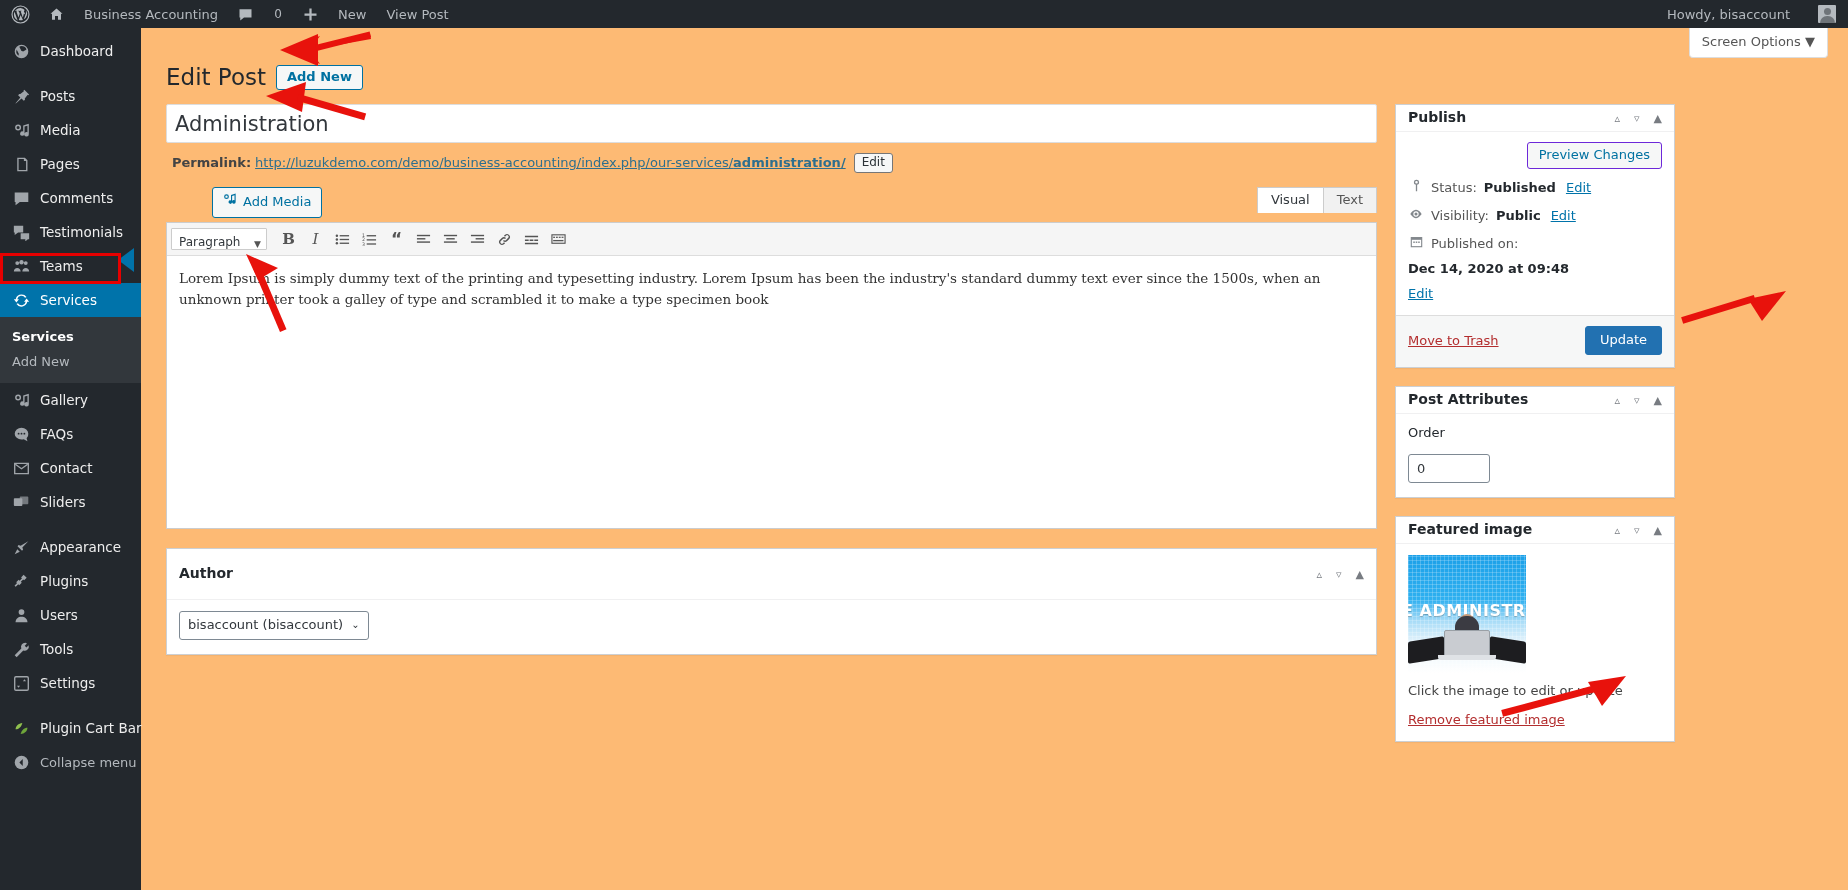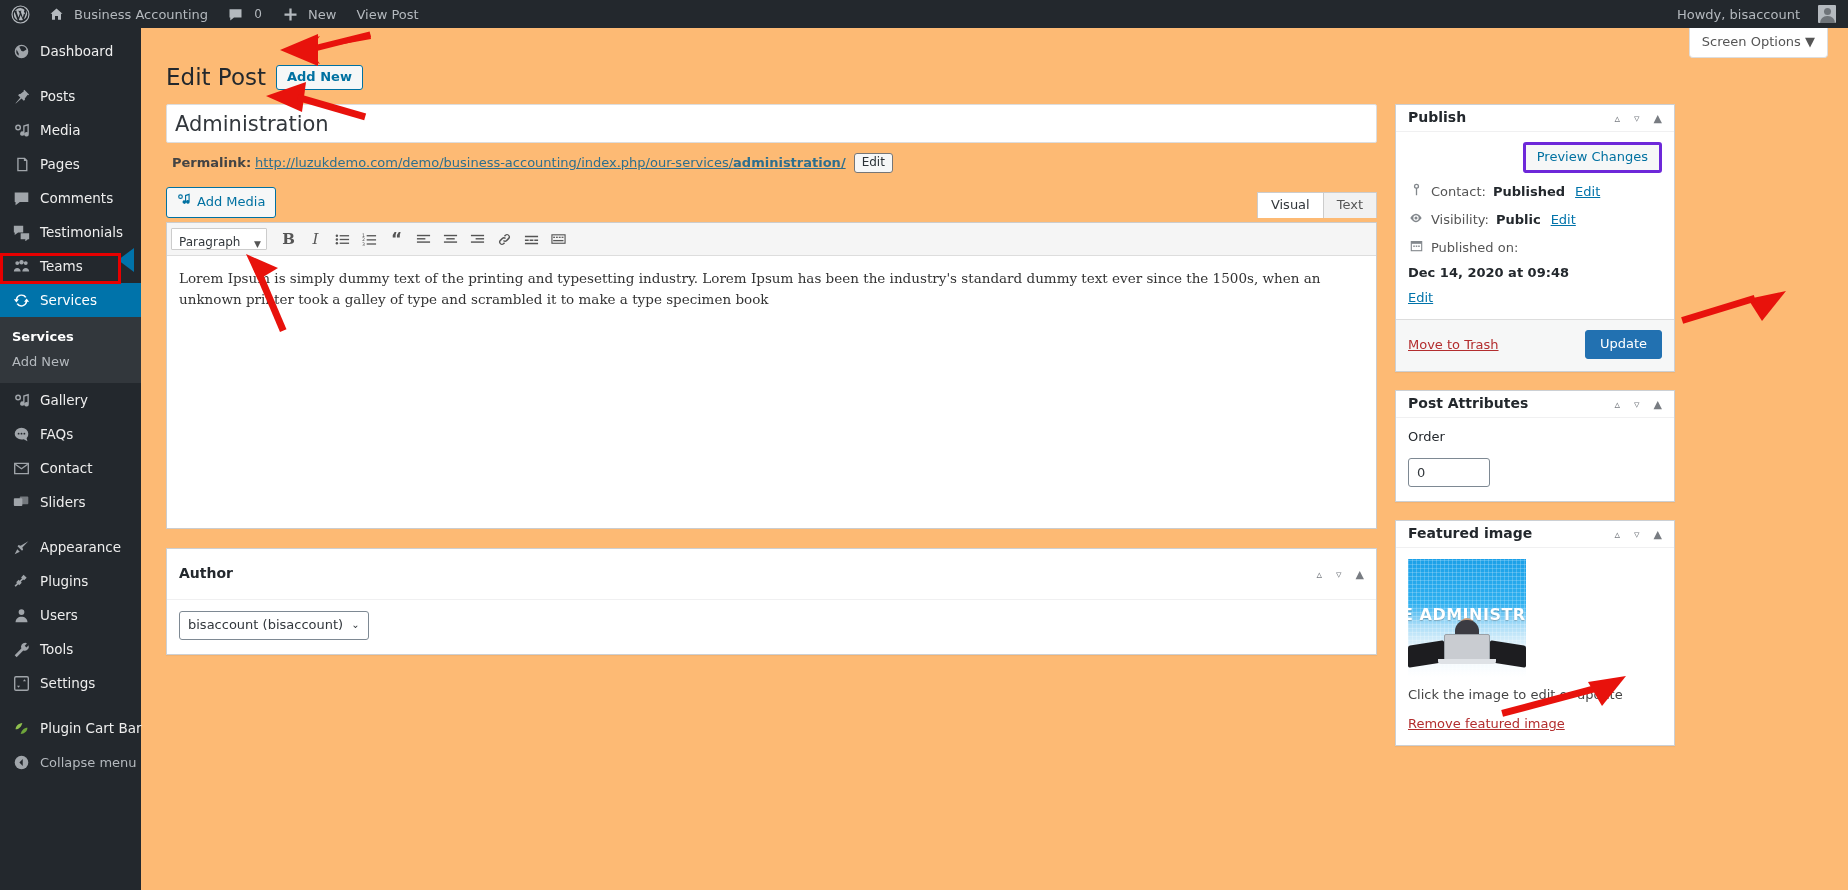--- a/index.html
+++ b/index.html
@@ -21,21 +21,21 @@
     width: 1848px; height: 28px;
     background: #23282d;
     color: #b4b9be;
     display: flex; align-items: center;
     font-size: 13px;
     z-index: 50;
   }
   #adminbar .ab-left { display: flex; align-items: center; height: 28px; }
   #adminbar .ab-right { margin-left: auto; display: flex; align-items: center; height: 28px; padding-right: 8px; }
   .ab-item {
-    display: flex; align-items: center; gap: 10px;
+    display: flex; align-items: center; gap: 20px;
     height: 28px; padding: 0 10px;
     color: #b4b9be; white-space: nowrap;
   }
   .ab-item.wp-logo { padding: 0 9px 0 11px; }
   .ab-icon { display:inline-block; line-height: 0; }
   .ab-count {
     display:inline-block; min-width: 10px; text-align:center;
     color: #b4b9be; font-size: 12px;
   }
   .avatar-box {
@@ -169,21 +169,21 @@
   }
   .permalink-row a.perma b { font-weight: bold; }
   .perma-edit-btn {
     background: #f6f7f7; border: 1px solid #767676; border-radius: 3px;
     color: #2c3338; font-size: 12px; padding: 0px 7px 1px 7px;
     line-height: 17px; margin-left: 4px;
   }
 
   
   .editor-wrap { margin-top: 13px; position: relative; }
-  .media-row { display: flex; align-items: flex-end; }
+  .media-row { display: flex; align-items: flex-start; margin-left: 46px; }
   .add-media-btn {
     display: inline-flex; align-items: center; gap: 6px;
     background: #f6f7f7; border: 1px solid #0071a1;
     color: #0071a1; border-radius: 3px;
     font-size: 13px; font-weight: 400;
     padding: 4px 10px 5px 9px; line-height: 18px;
   }
   .editor-tabs {
     margin-left: auto; display: flex; align-items: flex-end; gap: 0;
     padding-right: 0px;
@@ -270,21 +270,21 @@
 
   
   .side-postbox { margin-bottom: 18px; }
   .side-postbox .postbox-header { height: 27px; }
   .submitbox-minor {
     padding: 10px 12px 8px 12px;
     border-bottom: 1px solid #ddd;
   }
   .preview-row { display: flex; justify-content: flex-end; margin-bottom: 10px; }
   .preview-btn {
-    background: #f6f7f7; border: 3px solid #6d28d9; border-radius: 3px;
+    background: #f6f7f7; border: 1px solid #6d28d9; border-radius: 3px;
     color: #0071a1; font-size: 13px;
     padding: 3px 11px 4px 11px; line-height: 18px;
   }
   .misc-row {
     display: flex; align-items: flex-start; gap: 7px;
     font-size: 13px; color: #555; margin-bottom: 10px;
     line-height: 18px; flex-wrap: wrap;
   }
   .misc-row .mi { color: #82878c; flex: none; width: 16px; display:flex; justify-content:center; }
   .misc-row b { color: #23282d; }
@@ -793,21 +793,21 @@
             <div class="preview-row">
               <span class="preview-btn">Preview Changes</span>
             </div>
 
             <div class="misc-row">
               <span class="mi">
                 <svg width="13" height="13" viewBox="0 0 20 20">
                     <path fill="#82878c" d="M10 1a4 4 0 0 0-1 7.9V19h2V8.9A4 4 0 0 0 10 1zm0 2a2 2 0 1 1 0 4 2 2 0 0 1 0-4z"></path>
                   </svg>
               </span>
-              <span>Contact:</span>
+              <span>Status:</span>
               <b>Published</b>
               <a href="#" class="edit-link">Edit</a>
             </div>
 
             <div class="misc-row">
               <span class="mi">
                 <svg width="14" height="14" viewBox="0 0 20 20">
                     <path fill="#82878c" d="M10 4C5.5 4 2 10 2 10s3.5 6 8 6 8-6 8-6-3.5-6-8-6zm0 2.2A3.8 3.8 0 1 1 10 13.8 3.8 3.8 0 0 1 10 6.2zm0 1.6a2.2 2.2 0 1 0 0 4.4 2.2 2.2 0 0 0 0-4.4z"></path>
                   </svg>
               </span>

